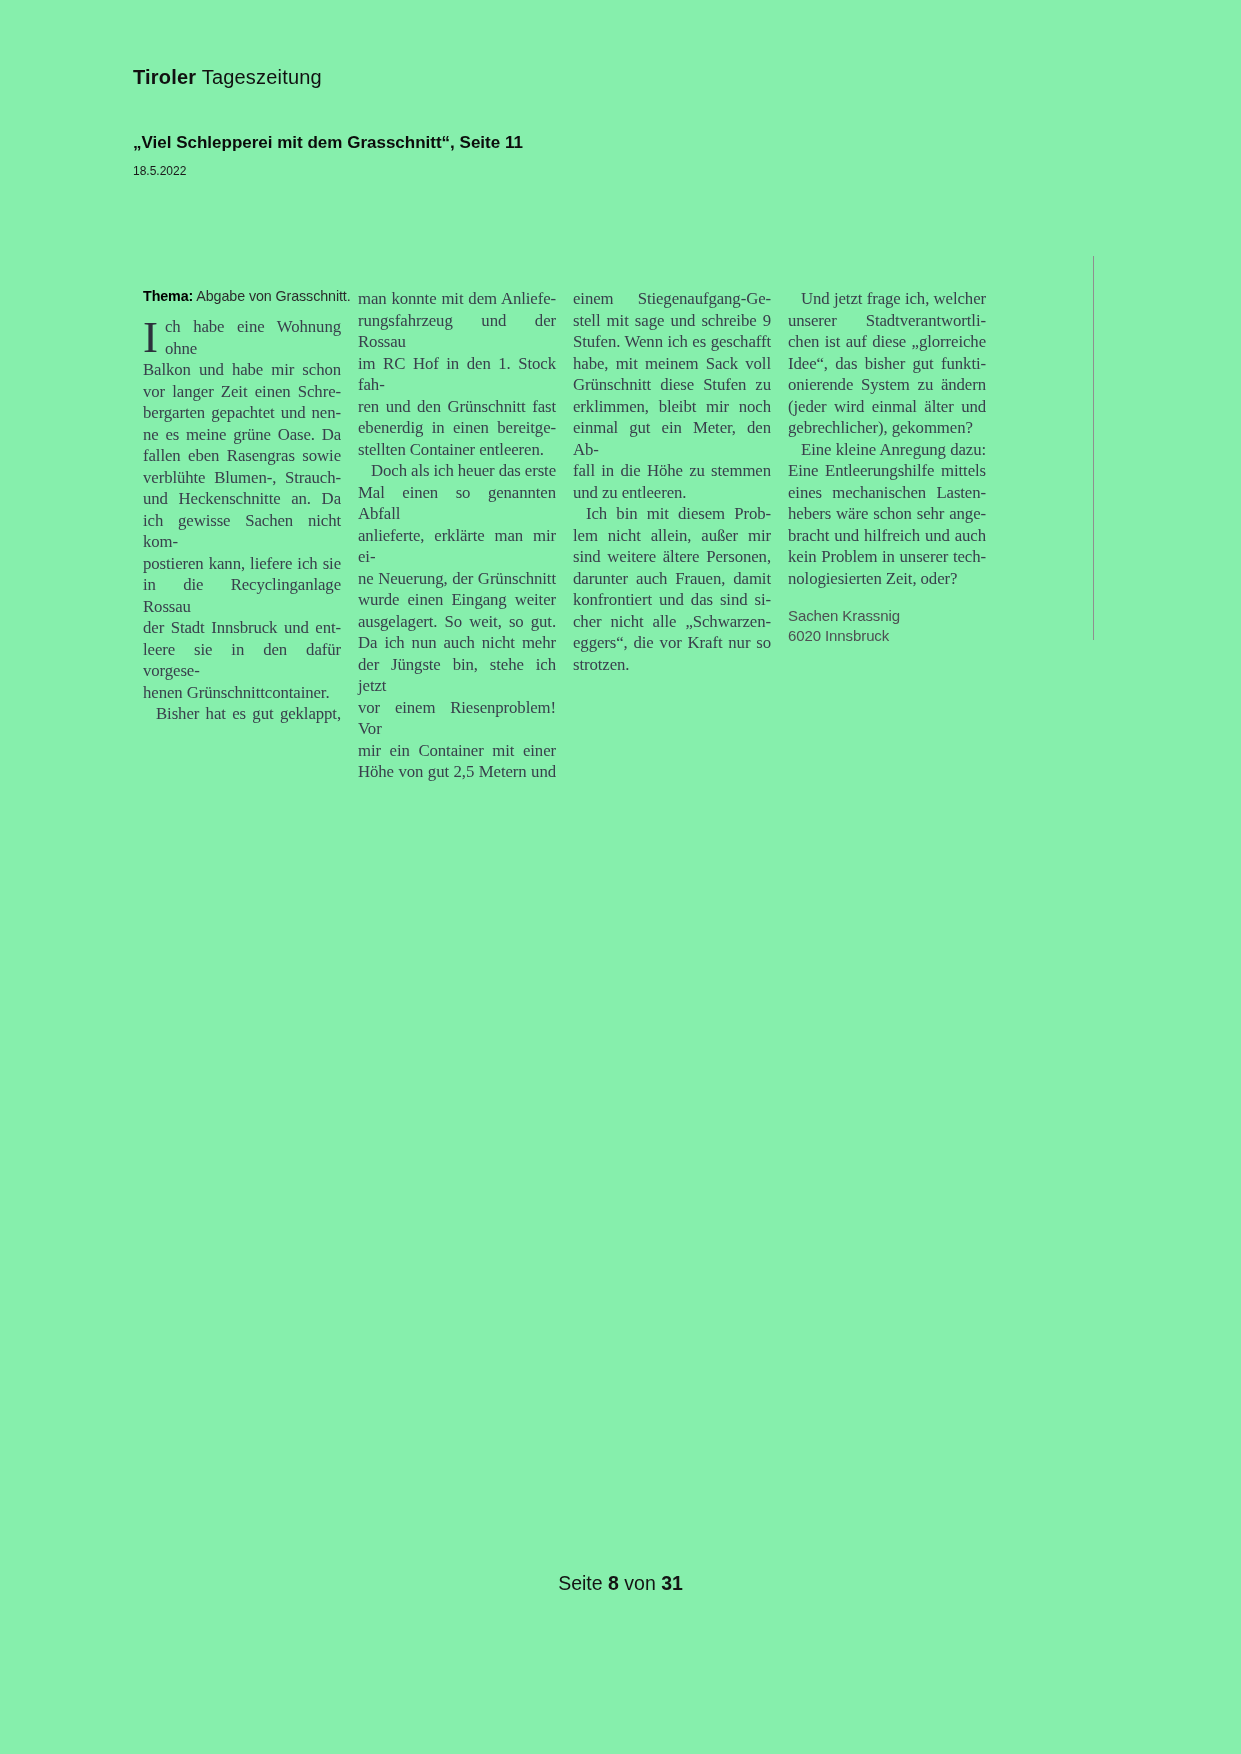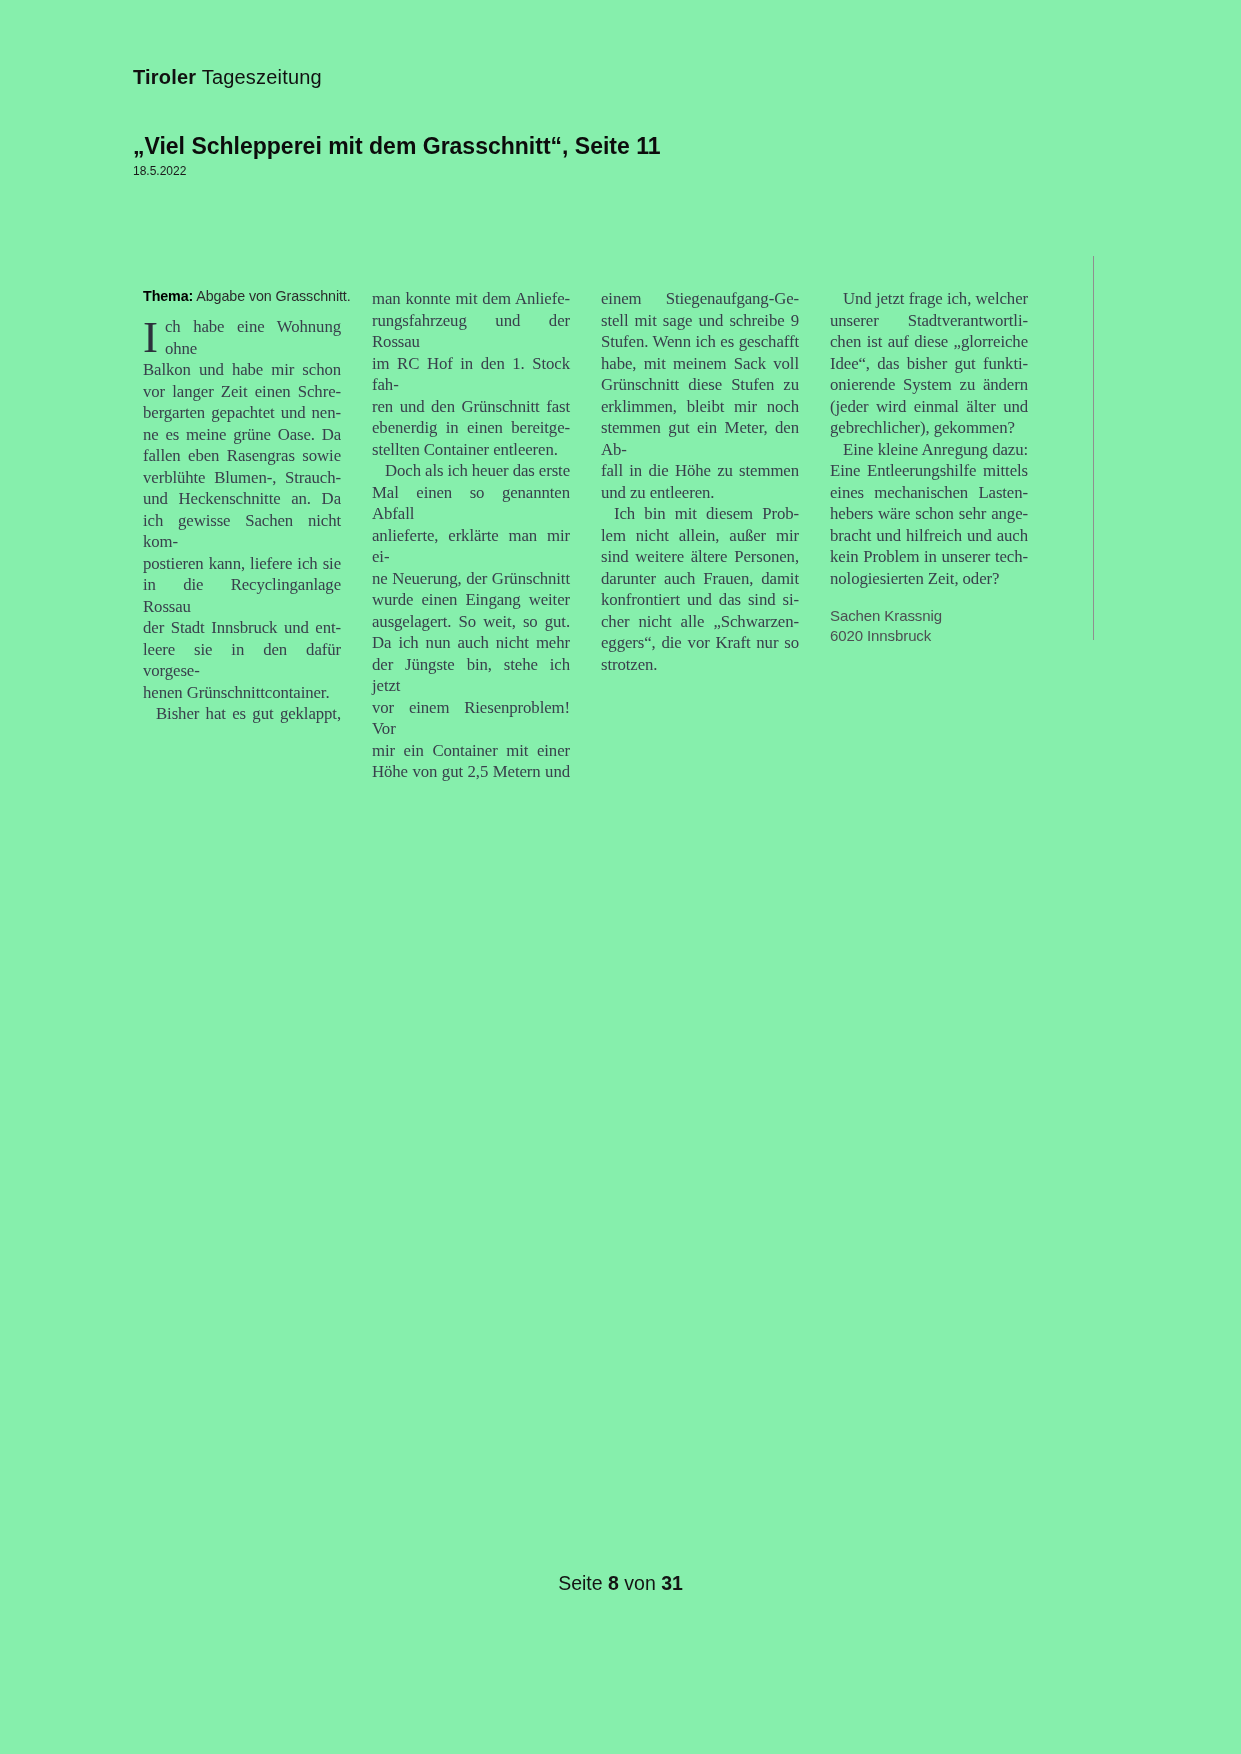--- a/index.html
+++ b/index.html
@@ -18,21 +18,21 @@
     left: 133px; top: 66px;
     font-size: 20px;
     color: #111111;
     letter-spacing: 0.2px;
   }
   .masthead .b { font-weight: 700; }
   .doc-title {
     position: absolute;
     left: 133px; top: 133px;
     margin: 0;
-    font-size: 23px;
+    font-size: 17px;
     font-weight: 700;
     color: #0c0c0c;
   }
   .doc-date {
     position: absolute;
     left: 133px; top: 164px;
     font-size: 12px;
     color: #1a1a1a;
   }
 
@@ -49,21 +49,21 @@
     font-size: 56px;
     letter-spacing: -1px;
     color: #24262c;
     white-space: nowrap;
   }
   .columns {
     position: absolute;
     left: 143px; top: 288px;
     display: grid;
     grid-template-columns: repeat(4, 198px);
-    column-gap: 31px;
+    column-gap: 17px;
     font-family: "Liberation Serif", serif;
     font-size: 16.8px;
     color: #39404c;
     letter-spacing: -0.1px;
   }
   .thema {
     font-family: "Liberation Sans", sans-serif;
     font-size: 14.3px;
     color: #2c2c2c;
     margin-bottom: 12px;
@@ -172,21 +172,21 @@
           </div>
       </div>
       <div class="col">
         <div>
             <div class="ln">einem Stiegenaufgang-Ge-</div>
             <div class="ln">stell mit sage und schreibe 9</div>
             <div class="ln">Stufen. Wenn ich es geschafft</div>
             <div class="ln">habe, mit meinem Sack voll</div>
             <div class="ln">Grünschnitt diese Stufen zu</div>
             <div class="ln">erklimmen, bleibt mir noch</div>
-            <div class="ln">stemmen gut ein Meter, den Ab-</div>
+            <div class="ln">einmal gut ein Meter, den Ab-</div>
             <div class="ln">fall in die Höhe zu stemmen</div>
             <div class="ln nj">und zu entleeren.</div>
             <div class="ln ind">Ich bin mit diesem Prob-</div>
             <div class="ln">lem nicht allein, außer mir</div>
             <div class="ln">sind weitere ältere Personen,</div>
             <div class="ln">darunter auch Frauen, damit</div>
             <div class="ln">konfrontiert und das sind si-</div>
             <div class="ln">cher nicht alle „Schwarzen-</div>
             <div class="ln">eggers“, die vor Kraft nur so</div>
             <div class="ln nj">strotzen.</div>

